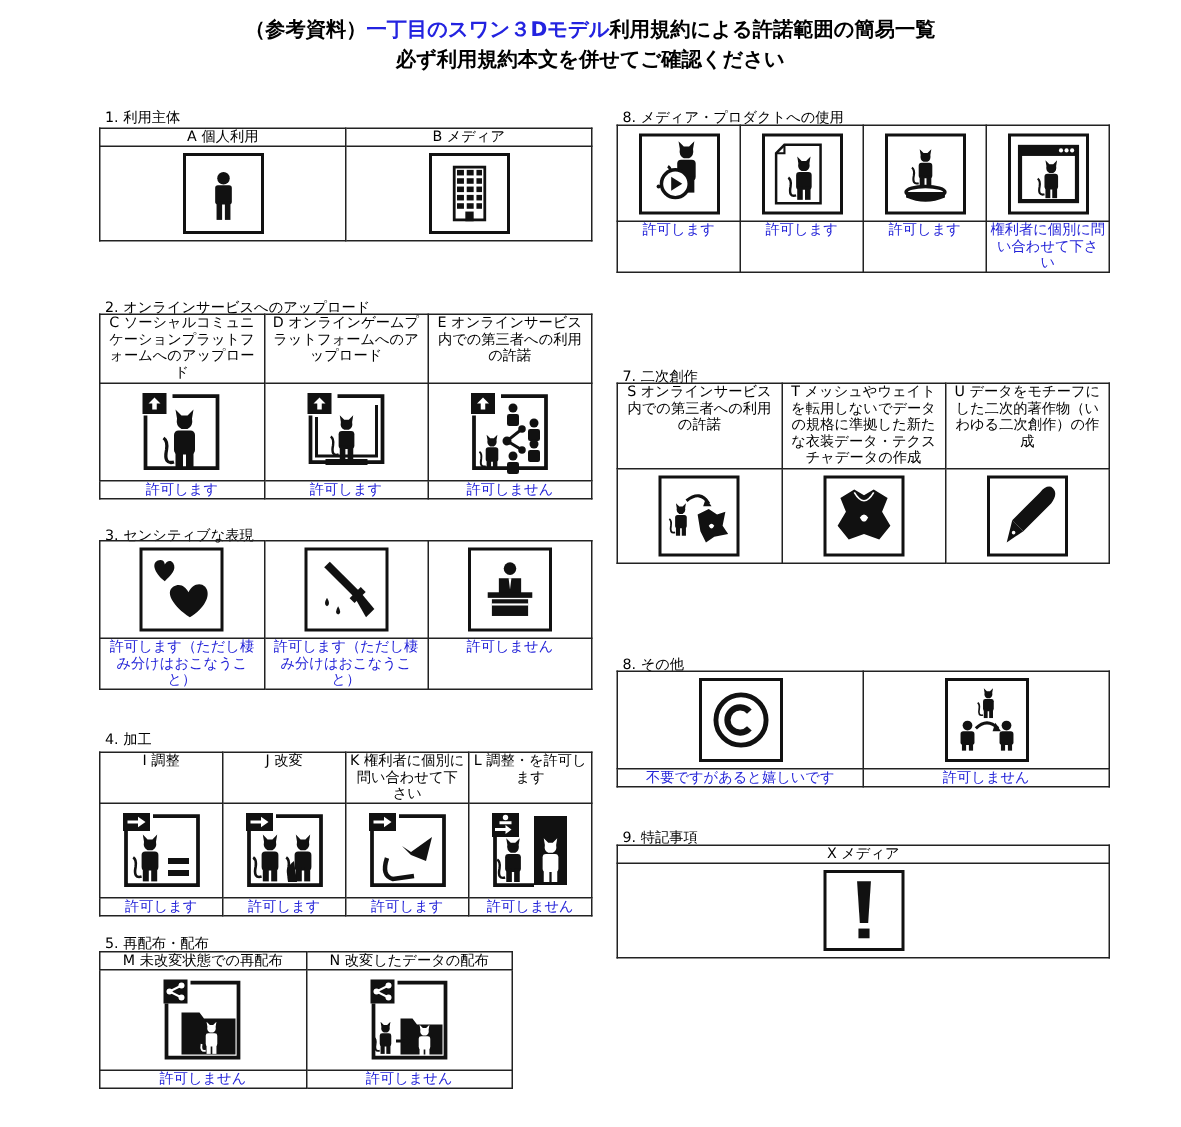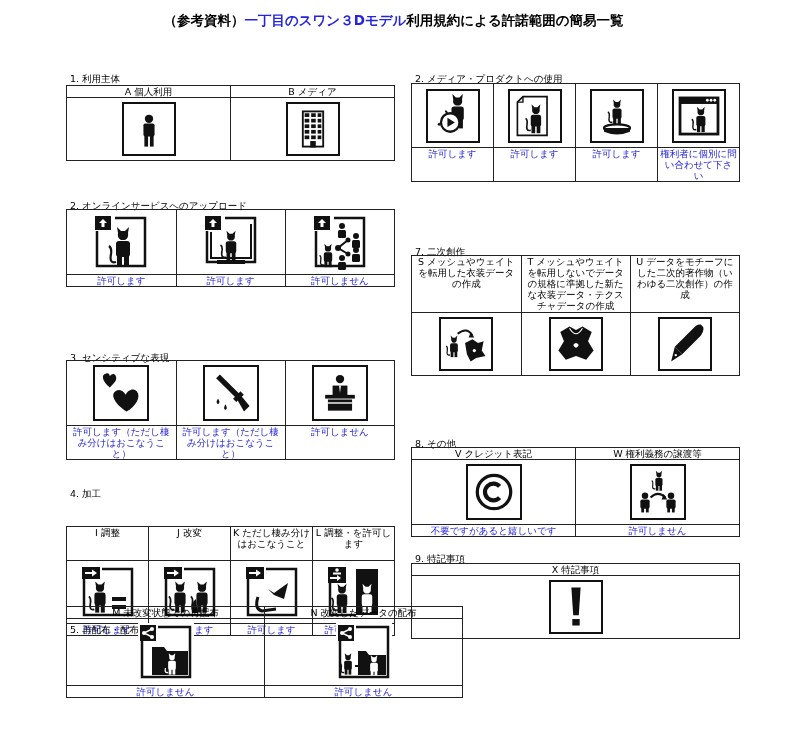--- a/index.html
+++ b/index.html
@@ -49,20 +49,21 @@
     </g>
     <g id="person">
       <circle cx="0" cy="0" r="3" fill="#111"></circle>
       <rect x="-4" y="4" width="8" height="8" rx="1.5" fill="#111"></rect>
     </g>
   </defs>
 </svg>
 
 <div class="title">
   <div><span>（参考資料）</span><span class="hl">一丁目のスワン３Dモデル</span><span>利用規約による許諾範囲の簡易一覧</span></div>
+  <div>必ず利用規約本文を併せてご確認ください</div>
 </div>
 
 <div class="sec-label" style="left:70px;top:73px">1. 利用主体</div>
 <table class="perm" style="left:66px;top:85px;width:329px">
   <colgroup>
       <col style="width:50%">
       <col style="width:50%">
     </colgroup>
   <tbody>
       <tr style="height:12px">
@@ -109,20 +110,25 @@
   </table>
 
 <div class="sec-label" style="left:70px;top:200px">2. オンラインサービスへのアップロード</div>
 <table class="perm" style="left:66px;top:209px;width:329px">
   <colgroup>
       <col style="width:33.4%">
       <col style="width:33.3%">
       <col style="width:33.3%">
     </colgroup>
   <tbody>
+      <tr style="height:46px">
+    <td class="hd">C ソーシャルコミュニケーションプラットフォームへのアップロード</td>
+    <td class="hd">D オンラインゲームプラットフォームへのアップロード</td>
+    <td class="hd">E オンラインサービス内での第三者への利用の許諾</td>
+  </tr>
   <tr style="height:62px">
     <td class="ic"><span class="iconbox" style="width:56px;height:56px;border-width:0">
       <svg viewBox="0 0 56 56">
               <path d="M4,17 L4,52 L52,52 L52,4 L22,4" stroke="#111" stroke-width="2.5" fill="none"></path>
               <use href="#upbox" x="2" y="2"></use>
               <use href="#cat" x="30" y="20"></use>
             </svg>
     </span></td>
     <td class="ic"><span class="iconbox" style="width:56px;height:56px;border-width:0">
       <svg viewBox="0 0 56 56">
@@ -198,32 +204,32 @@
   </tr>
   <tr style="height:34px">
     <td class="st">許可します（ただし棲み分けはおこなうこと）</td>
     <td class="st">許可します（ただし棲み分けはおこなうこと）</td>
     <td class="st">許可しません</td>
   </tr>
 </tbody>
   </table>
 
 <div class="sec-label" style="left:70px;top:488px">4. 加工</div>
-<table class="perm" style="left:66px;top:526px;width:329px">
+<table class="perm" style="left:66px;top:501px;width:329px">
   <colgroup>
       <col style="width:25%">
       <col style="width:25%">
       <col style="width:25%">
       <col style="width:25%">
     </colgroup>
   <tbody>
       <tr style="height:34px">
     <td class="hd">I 調整</td>
     <td class="hd">J 改変</td>
-    <td class="hd">K ただし棲み分けはおこなうこと</td>
+    <td class="hd">K 権利者に個別に問い合わせて下さい</td>
     <td class="hd">L 調整・を許可します</td>
   </tr>
   <tr style="height:60px">
     <td class="ic"><span class="iconbox" style="width:56px;height:54px;border-width:0">
       <svg viewBox="0 0 56 54">
               <path d="M4,14 L4,50 L52,50 L52,4 L22,4" stroke="#111" stroke-width="2.5" fill="none"></path>
               <use href="#arrowbox" x="2" y="2"></use>
               <g transform="translate(20,22) scale(0.8)">
                 <use href="#cat"></use>
               </g>
@@ -275,21 +281,21 @@
   <tr style="height:12px">
     <td class="st">許可します</td>
     <td class="st">許可します</td>
     <td class="st">許可します</td>
     <td class="st">許可しません</td>
   </tr>
 </tbody>
   </table>
 
 <div class="sec-label" style="left:70px;top:624px">5. 再配布・配布</div>
-<table class="perm" style="left:66px;top:606px;width:397px">
+<table class="perm" style="left:66px;top:634px;width:276px">
   <colgroup>
       <col style="width:50%">
       <col style="width:50%">
     </colgroup>
   <tbody>
       <tr style="height:12px">
     <td class="hd">M 未改変状態での再配布</td>
     <td class="hd">N 改変したデータの配布</td>
   </tr>
   <tr style="height:62px">
@@ -325,21 +331,21 @@
             </svg>
     </span></td>
   </tr>
   <tr style="height:12px">
     <td class="st">許可しません</td>
     <td class="st">許可しません</td>
   </tr>
 </tbody>
   </table>
 
-<div class="sec-label" style="left:415px;top:73px">2. メディア・プロダクトへの使用</div>
+<div class="sec-label" style="left:415px;top:73px">8. メディア・プロダクトへの使用</div>
 <table class="perm" style="left:411px;top:83px;width:329px">
   <colgroup>
       <col style="width:25%">
       <col style="width:25%">
       <col style="width:25%">
       <col style="width:25%">
     </colgroup>
   <tbody>
   <tr style="height:64px">
     <td class="ic"><span class="iconbox" style="width:54px;height:54px">
@@ -394,21 +400,21 @@
 
 <div class="sec-label" style="left:415px;top:246px">7. 二次創作</div>
 <table class="perm" style="left:411px;top:255px;width:329px">
   <colgroup>
       <col style="width:33.4%">
       <col style="width:33.3%">
       <col style="width:33.3%">
     </colgroup>
   <tbody>
       <tr style="height:57px">
-    <td class="hd">S メッシュやウェイトを転用した衣装データの作成</td>
+    <td class="hd">S オンラインサービス内での第三者への利用の許諾</td>
     <td class="hd">T メッシュやウェイトを転用しないでデータの規格に準拠した新たな衣装データ・テクスチャデータの作成</td>
     <td class="hd">U データをモチーフにした二次的著作物（いわゆる二次創作）の作成</td>
   </tr>
   <tr style="height:62px">
     <td class="ic"><span class="iconbox" style="width:54px;height:54px">
       <svg viewBox="0 0 54 54">
               <g transform="translate(14,22) scale(0.6)">
                 <use href="#cat"></use>
               </g>
               <path d="M18,16 Q28,8 34,18" stroke="#111" stroke-width="2.2" fill="none"></path>
@@ -435,24 +441,20 @@
 </tbody>
   </table>
 
 <div class="sec-label" style="left:415px;top:438px">8. その他</div>
 <table class="perm" style="left:411px;top:447px;width:329px">
   <colgroup>
       <col style="width:50%">
       <col style="width:50%">
     </colgroup>
   <tbody>
-      <tr style="height:12px">
-    <td class="hd">V クレジット表記</td>
-    <td class="hd">W 権利義務の譲渡等</td>
-  </tr>
   <tr style="height:62px">
     <td class="ic"><span class="iconbox" style="width:56px;height:56px">
       <svg viewBox="0 0 56 56">
               <circle cx="28" cy="28" r="18" fill="none" stroke="#111" stroke-width="3.5"></circle>
               <path d="M34,22 A9,9 0 1 0 34,34" fill="none" stroke="#111" stroke-width="4.5"></path>
             </svg>
     </span></td>
     <td class="ic"><span class="iconbox" style="width:56px;height:56px">
       <svg viewBox="0 0 56 56">
               <g transform="translate(29,9) scale(0.55)">
@@ -478,21 +480,21 @@
 </tbody>
   </table>
 
 <div class="sec-label" style="left:415px;top:553px">9. 特記事項</div>
 <table class="perm" style="left:411px;top:563px;width:329px">
   <colgroup>
       <col style="width:100%">
     </colgroup>
   <tbody>
       <tr style="height:12px">
-    <td class="hd">X 特記事項</td>
+    <td class="hd">X メディア</td>
   </tr>
   <tr style="height:62px">
     <td class="ic"><span class="iconbox" style="width:54px;height:54px">
       <svg viewBox="0 0 54 54">
               <path d="M22,6 L32,6 L30,36 L24,36 Z" fill="#111"></path>
               <rect x="23" y="40" width="8" height="7" fill="#111"></rect>
             </svg>
     </span></td>
   </tr>
 </tbody>

